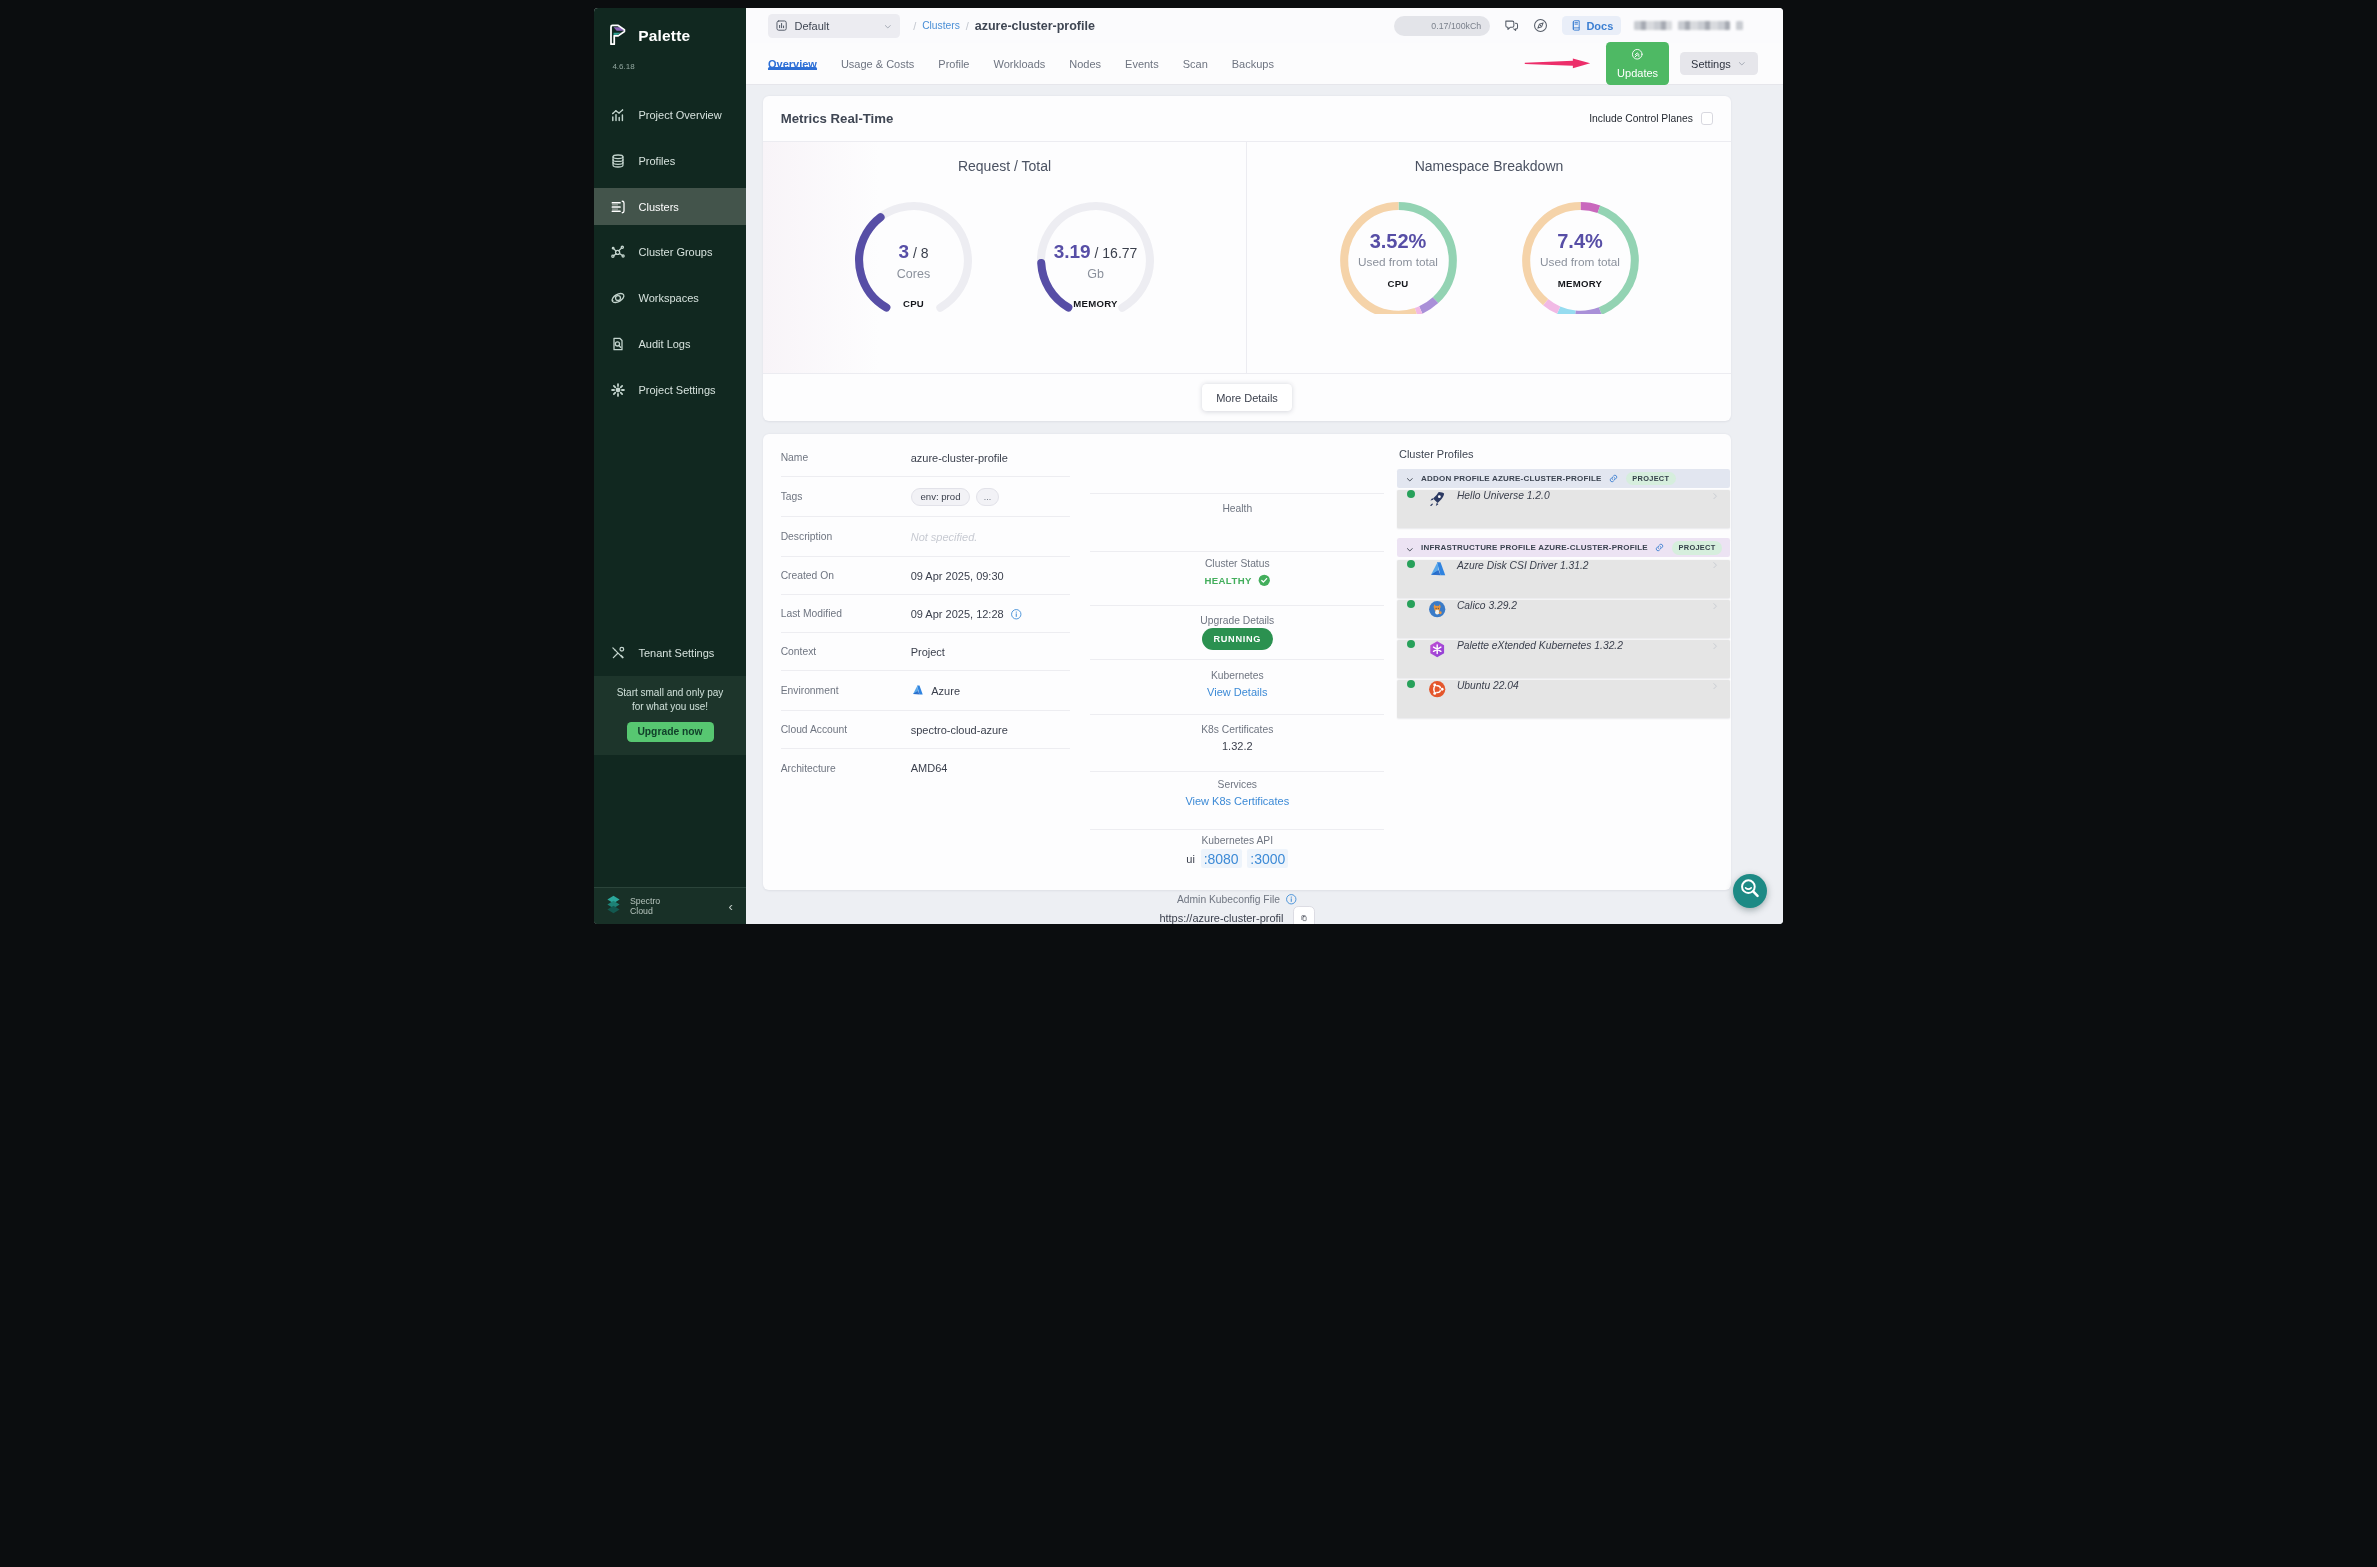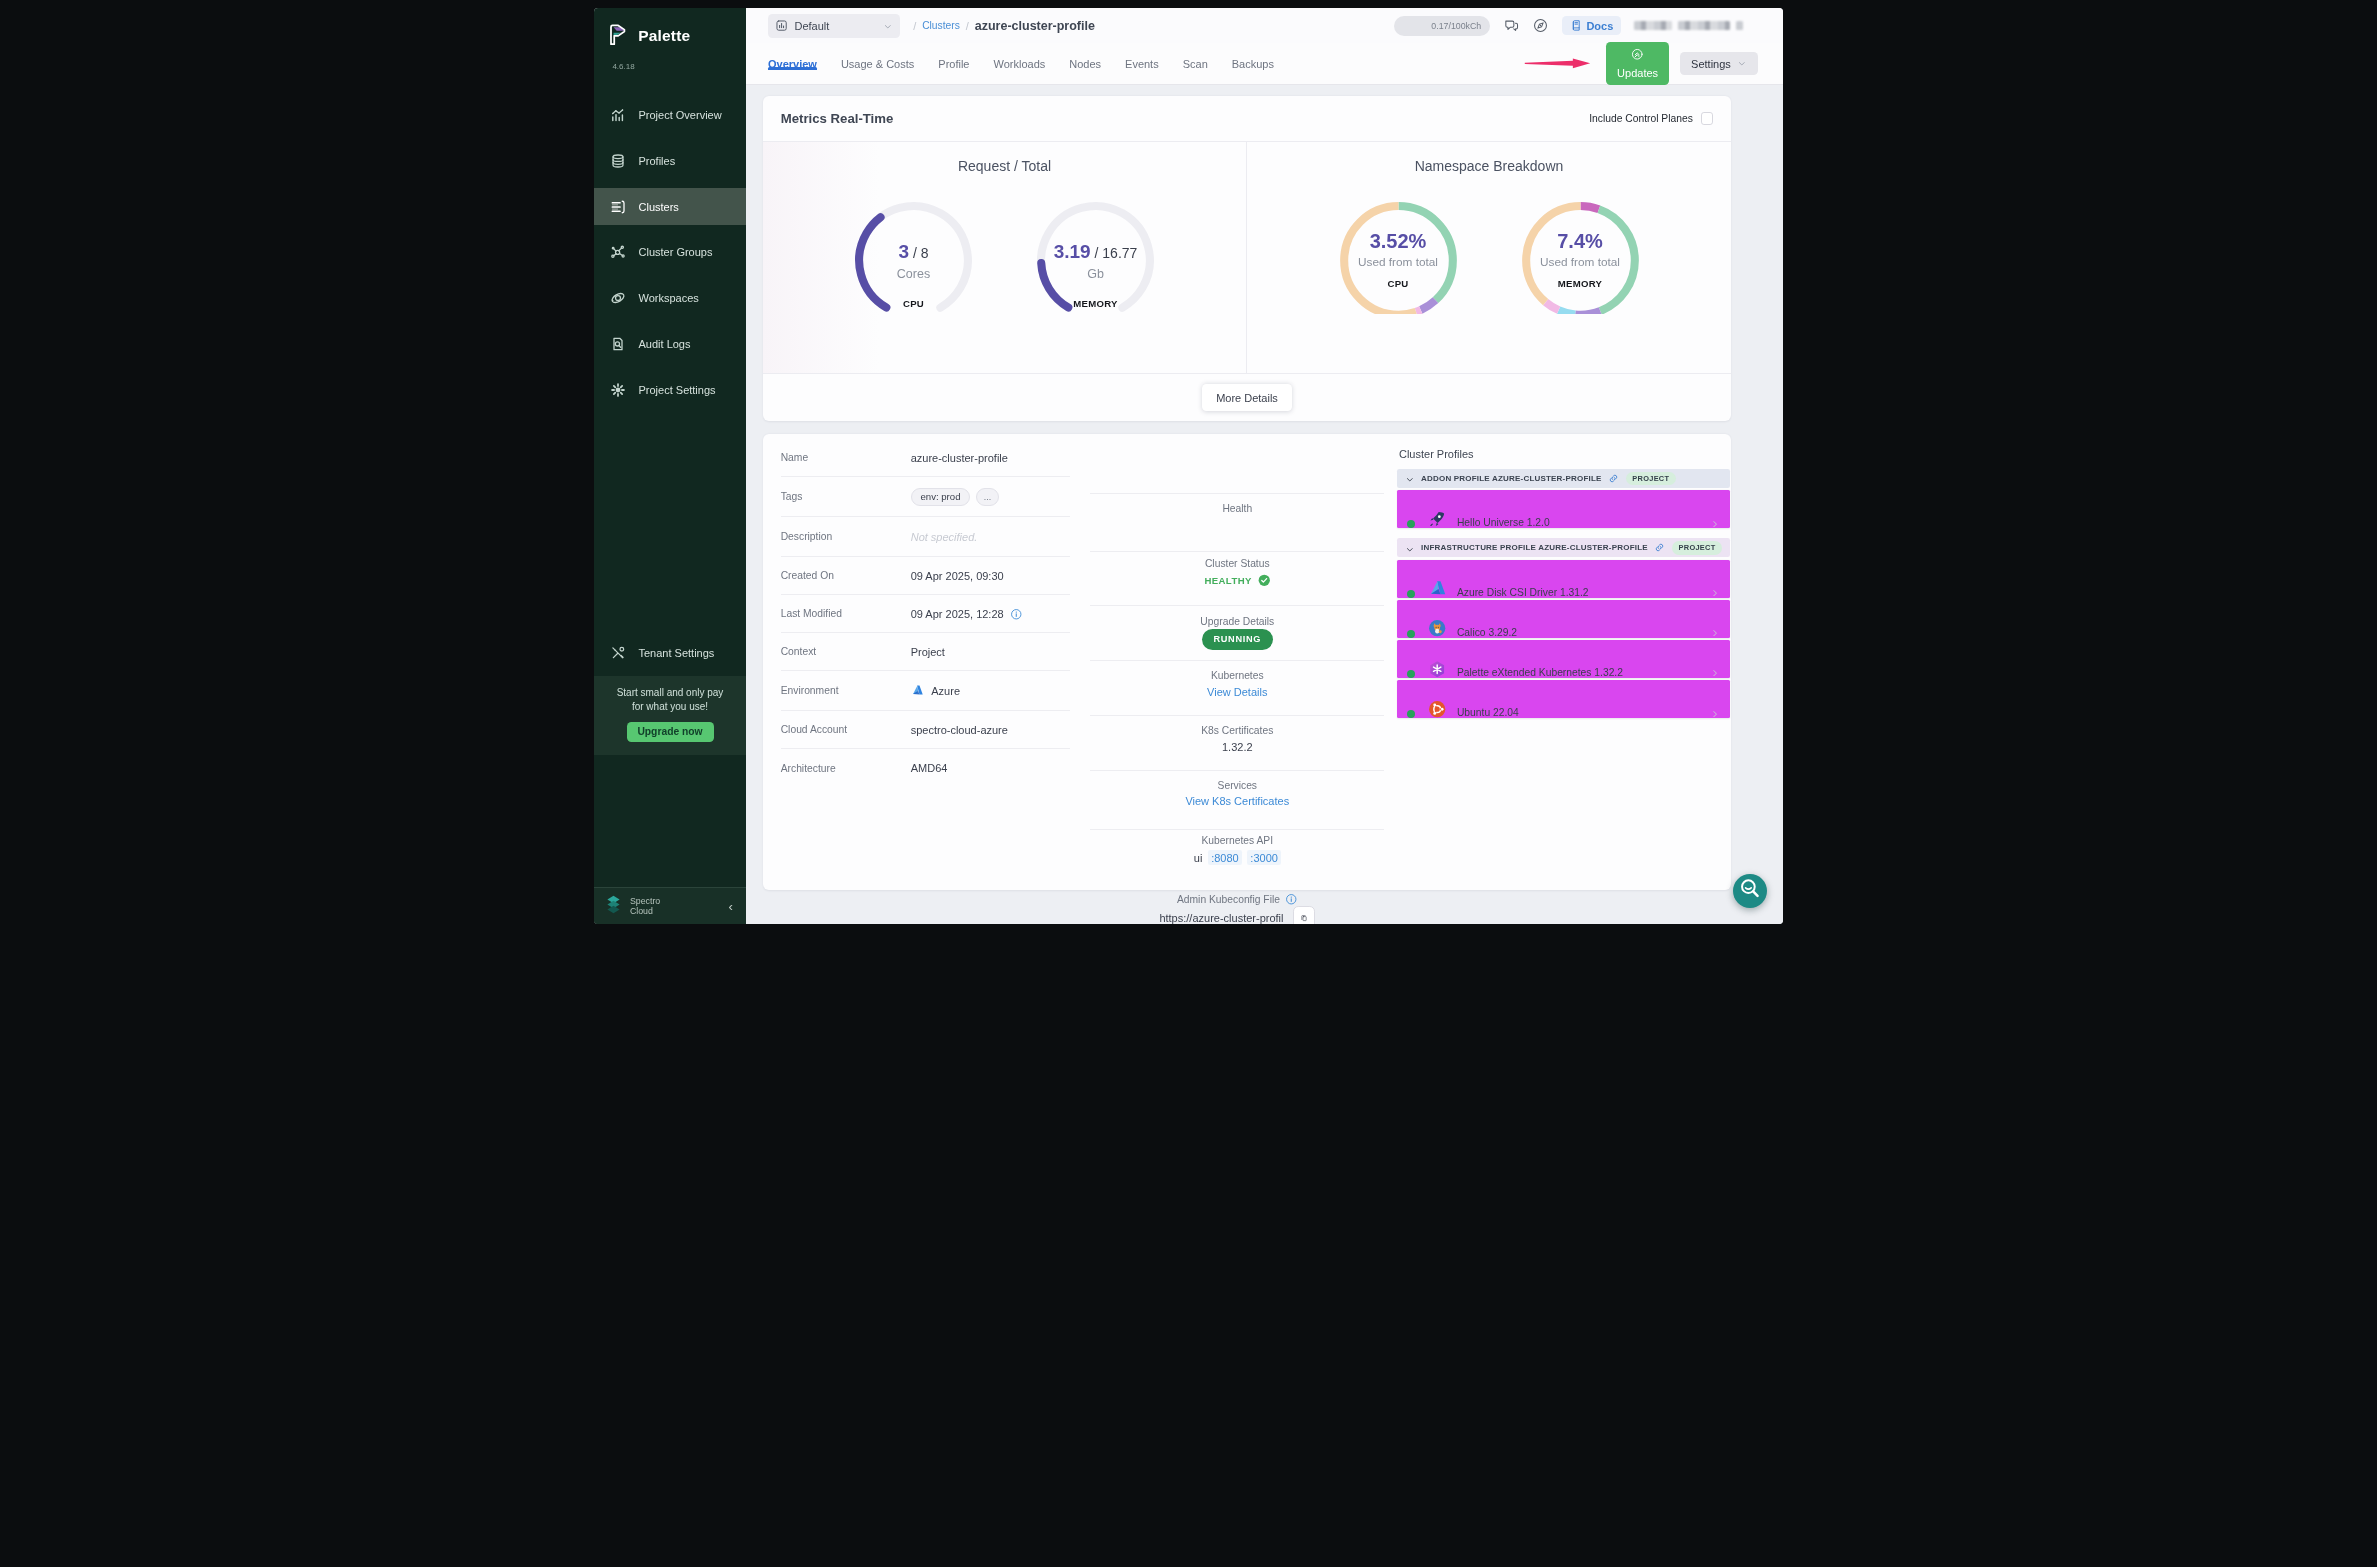--- a/index.html
+++ b/index.html
@@ -100,39 +100,39 @@
   .dlabel{flex:0 0 130px;font-size:10.3px;color:#6f7581;display:flex;align-items:center;gap:5.2px;}
   .dvalue{font-size:11px;color:#3a3f4c;display:flex;align-items:center;gap:5.9px;flex:1;}
   .muted-italic{color:#c7cad2;font-style:italic;}
   .tag-pill{background:#f2f2f6;border:0.7px solid #e2e2e9;border-radius:10.3px;padding:2.9px 8.8px;font-size:9.6px;color:#3a3f4c;cursor:pointer;}
   .tag-more{padding:2.9px 6.6px;font-size:8.8px;color:#6f7581;}
   .inline-ic{width:12.5px;height:12.5px;display:inline-block;}
   .inline-ic svg{width:12.5px;height:12.5px;}
   .healthy{color:#43ae5c;font-size:9.6px;font-weight:700;letter-spacing:0.4px;}
   .running-pill{background:#2b9150;color:#fff;font-size:9.2px;font-weight:600;letter-spacing:0.7px;border-radius:11.8px;padding:5.9px 11.8px;}
   .blue-link{color:#3c8ad6;font-size:11px;cursor:pointer;text-decoration:none;}
-  .port-link{color:#3c8ad6;background:#eef4fb;padding:1.5px 2.9px;border-radius:2.2px;font-size:11px;cursor:pointer;text-align:center;}
+  .port-link{color:#3c8ad6;background:#eef4fb;padding:1.5px 2.9px;border-radius:2.2px;font-size:14px;cursor:pointer;text-align:center;}
   .api-value{white-space:nowrap;overflow:hidden;max-width:125px;}
   .copy-btn{width:22px;height:24px;border:0.7px solid #dcdce3;background:#fff;border-radius:5.2px;display:flex;align-items:center;justify-content:center;cursor:pointer;margin-left:2.9px;}
   .copy-btn svg{width:11.8px;height:11.8px;stroke:#3a3f4c;fill:none;stroke-width:1.5;stroke-linecap:round;stroke-linejoin:round;}
   .two-line a{display:block;line-height:1.45;}
 
   
   .profiles-title{font-size:11px;color:#3f4653;margin:8.8px 0 8.8px 1.5px;}
   .pgroup{margin-bottom:10.3px;}
   .pgroup-header{height:19px;border-radius:2.2px;display:flex;align-items:center;gap:6.6px;padding:0 7.4px;}
   .pgroup-header.blue{background:#e2e6f0;}
   .pgroup-header.purple{background:#ece3f3;}
   .pg-chev{width:9.6px;height:9.6px;color:#3f4653;flex:0 0 9.6px;}
   .pg-chev svg{width:9.6px;height:9.6px;stroke:currentColor;fill:none;stroke-width:2;stroke-linecap:round;stroke-linejoin:round;}
   .pg-title{font-size:8px;font-weight:700;color:#3b4350;letter-spacing:0.2px;white-space:nowrap;}
   .pg-link{width:11px;height:11px;color:#3c7fd2;flex:0 0 11px;}
   .pg-link svg{width:11px;height:11px;stroke:currentColor;fill:none;stroke-width:1.6;stroke-linecap:round;stroke-linejoin:round;}
   .pg-badge{background:#d6eedd;color:#333f49;font-size:7.4px;font-weight:700;letter-spacing:0.3px;border-radius:7.4px;padding:2.2px 6.6px;}
-  .profile-row{background:#d946ef;height:38px;display:flex;align-items:flex-end;margin-top:2.2px;box-shadow:0 0.7px 1.5px rgba(30,35,60,.09);border-radius:1.5px;cursor:pointer;}
+  .profile-row{background:#e5e5e5;height:38px;display:flex;align-items:flex-start;margin-top:2.2px;box-shadow:0 0.7px 1.5px rgba(30,35,60,.09);border-radius:1.5px;cursor:pointer;font-style:italic;}
   .status-dot{width:8px;height:8px;border-radius:50%;background:#27a15a;margin-left:9.6px;flex:0 0 8px;}
   .prow-ic{width:18.4px;height:18.4px;margin-left:13.2px;flex:0 0 18.4px;}
   .prow-ic svg{width:18.4px;height:18.4px;}
   .prow-name{font-size:10.3px;color:#3a3f4c;margin-left:10.3px;flex:1;}
   .prow-chev{width:10.3px;height:10.3px;color:#c6cad1;margin-right:9.6px;}
   .prow-chev svg{width:10.3px;height:10.3px;stroke:currentColor;fill:none;stroke-width:1.8;stroke-linecap:round;stroke-linejoin:round;}
 
   
   .fab{position:absolute;right:16px;bottom:16px;width:34px;height:34px;border-radius:50%;background:#1d8a85;box-shadow:0 2.2px 7.4px rgba(10,40,40,.35);display:flex;align-items:center;justify-content:center;cursor:pointer;z-index:8;}
   .fab svg{width:31px;height:31px;}

